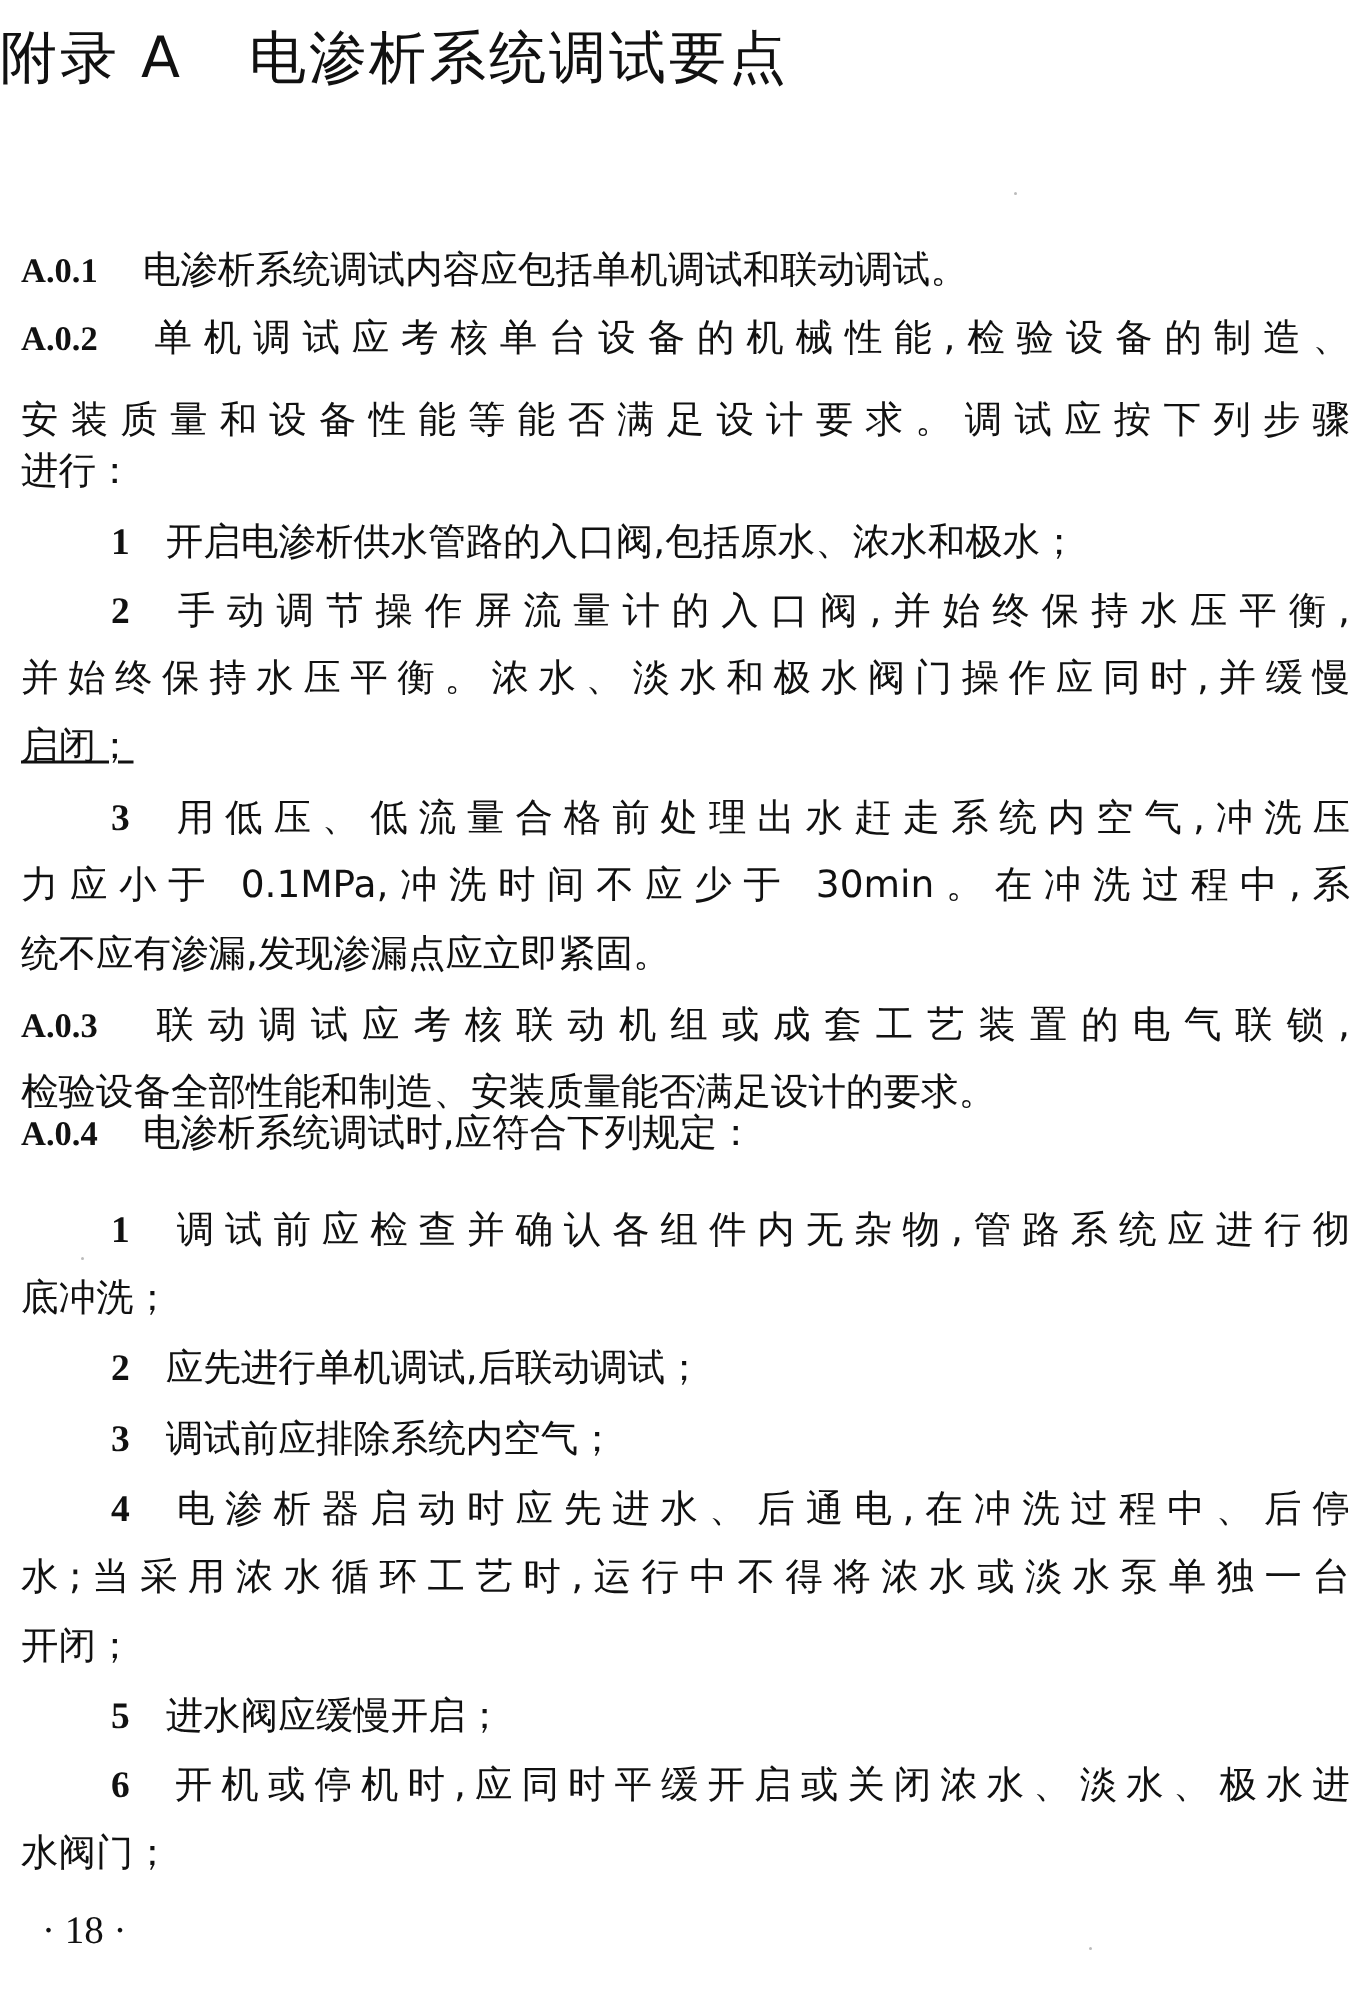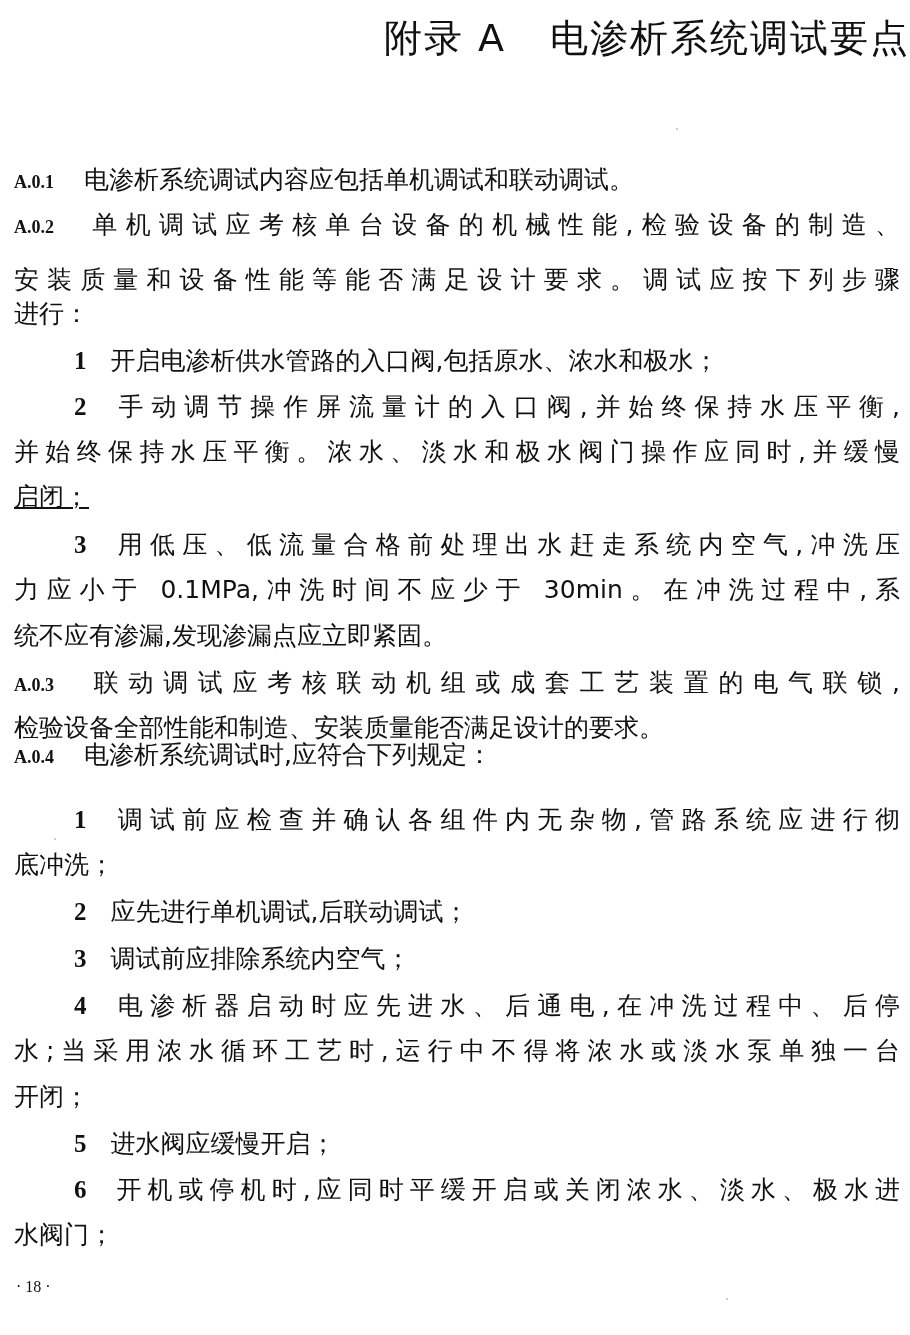--- a/index.html
+++ b/index.html
@@ -13,21 +13,21 @@
       position: relative;
       overflow: hidden;
       color: #111111;
       font-family: "DejaVu Sans", "Liberation Sans", sans-serif;
     }
     .title {
       position: absolute;
       left: 0;
       width: 910px;
       top: 8px;
-      text-align: right;
+      text-align: left;
       font-size: 38px;
       line-height: 60px;
       letter-spacing: 2px;
       white-space: nowrap;
     }
     .title .appendix {
       margin-right: 44px;
     }
     .line {
       position: absolute;
@@ -48,29 +48,29 @@
     }
     .num {
       font-family: "Liberation Serif", "DejaVu Serif", serif;
       font-weight: bold;
       font-size: 25px;
       margin-right: 24px;
     }
     .clause-num {
       font-family: "Liberation Serif", "DejaVu Serif", serif;
       font-weight: bold;
-      font-size: 18px;
+      font-size: 23px;
       margin-right: 30px;
     }
     .page-num {
       position: absolute;
-      left: 16px;
+      left: 28px;
       top: 1272px;
       font-family: "Liberation Serif", "DejaVu Serif", serif;
-      font-size: 16px;
+      font-size: 26px;
       line-height: 30px;
     }
     .mark {
       position: absolute;
       width: 2px;
       height: 2px;
       background: #bbbbbb;
       border-radius: 1px;
     }
   </style>

